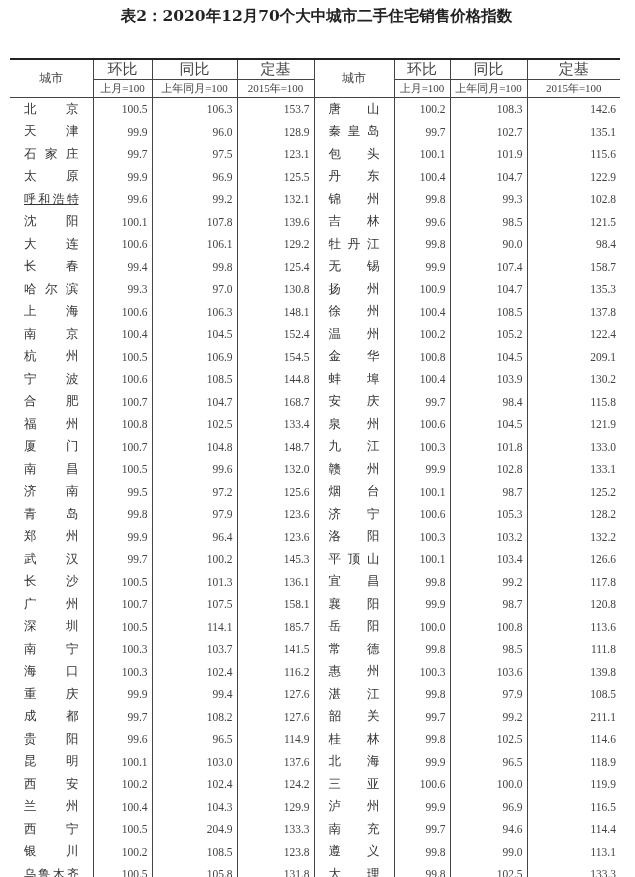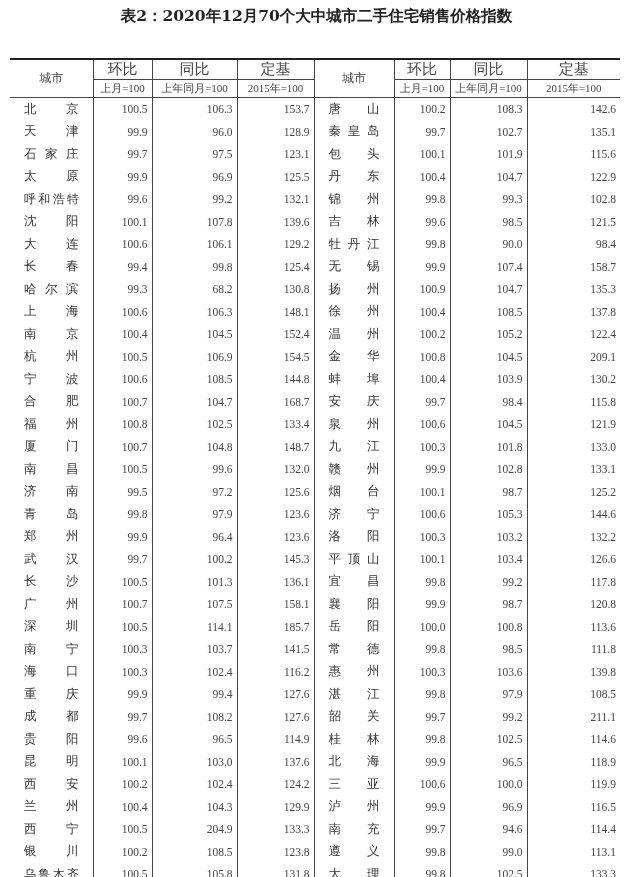--- a/index.html
+++ b/index.html
@@ -16,21 +16,21 @@
   tr.h1 th { height: 17px; }
   tr.h2 th { height: 17px; font-size: 11px; }
   th.sub { border-top: 1px solid #444; }
   thead tr.h2 th { border-bottom: 1px solid #444; }
   th.city { border-bottom: 1px solid #444; font-size: 12px; }
   td { height: 22.5px; font-size: 11.5px; color: #444;
        font-family: "Liberation Serif", "DejaVu Serif", serif; }
   td.num { text-align: right; padding-right: 4px; }
   td.name { font-family: "DejaVu Sans", sans-serif; font-size: 12.5px; color: #333;
             text-align: justify; text-align-last: justify; padding: 0 14px 0 14px; }
-  td.name.long { padding: 0 14px 0 14px; font-size: 12px; letter-spacing: -0.5px; }
+  td.name.long { padding: 0 14px 0 14px; font-size: 12px; letter-spacing: -0.5px; text-decoration: underline; }
   .vl { border-left: 1px solid #444; }
   col.c-city { width: 83px; }
   col.c-mom { width: 59px; }
   col.c-yoy { width: 85px; }
   col.c-base { width: 77px; }
   col.c-city2 { width: 80px; }
   col.c-mom2 { width: 56px; }
   col.c-yoy2 { width: 77px; }
   col.c-base2 { width: 93px; }
 </style>
@@ -147,21 +147,21 @@
         <td class="num vl">99.8</td>
         <td class="num vl">125.4</td>
         <td class="name vl">无锡</td>
         <td class="num vl">99.9</td>
         <td class="num vl">107.4</td>
         <td class="num vl">158.7</td>
       </tr>
       <tr>
         <td class="name">哈尔滨</td>
         <td class="num vl">99.3</td>
-        <td class="num vl">68.2</td>
+        <td class="num vl">97.0</td>
         <td class="num vl">130.8</td>
         <td class="name vl">扬州</td>
         <td class="num vl">100.9</td>
         <td class="num vl">104.7</td>
         <td class="num vl">135.3</td>
       </tr>
       <tr>
         <td class="name">上海</td>
         <td class="num vl">100.6</td>
         <td class="num vl">106.3</td>
@@ -252,21 +252,21 @@
         <td class="num vl">125.2</td>
       </tr>
       <tr>
         <td class="name">青岛</td>
         <td class="num vl">99.8</td>
         <td class="num vl">97.9</td>
         <td class="num vl">123.6</td>
         <td class="name vl">济宁</td>
         <td class="num vl">100.6</td>
         <td class="num vl">105.3</td>
-        <td class="num vl">144.6</td>
+        <td class="num vl">128.2</td>
       </tr>
       <tr>
         <td class="name">郑州</td>
         <td class="num vl">99.9</td>
         <td class="num vl">96.4</td>
         <td class="num vl">123.6</td>
         <td class="name vl">洛阳</td>
         <td class="num vl">100.3</td>
         <td class="num vl">103.2</td>
         <td class="num vl">132.2</td>

